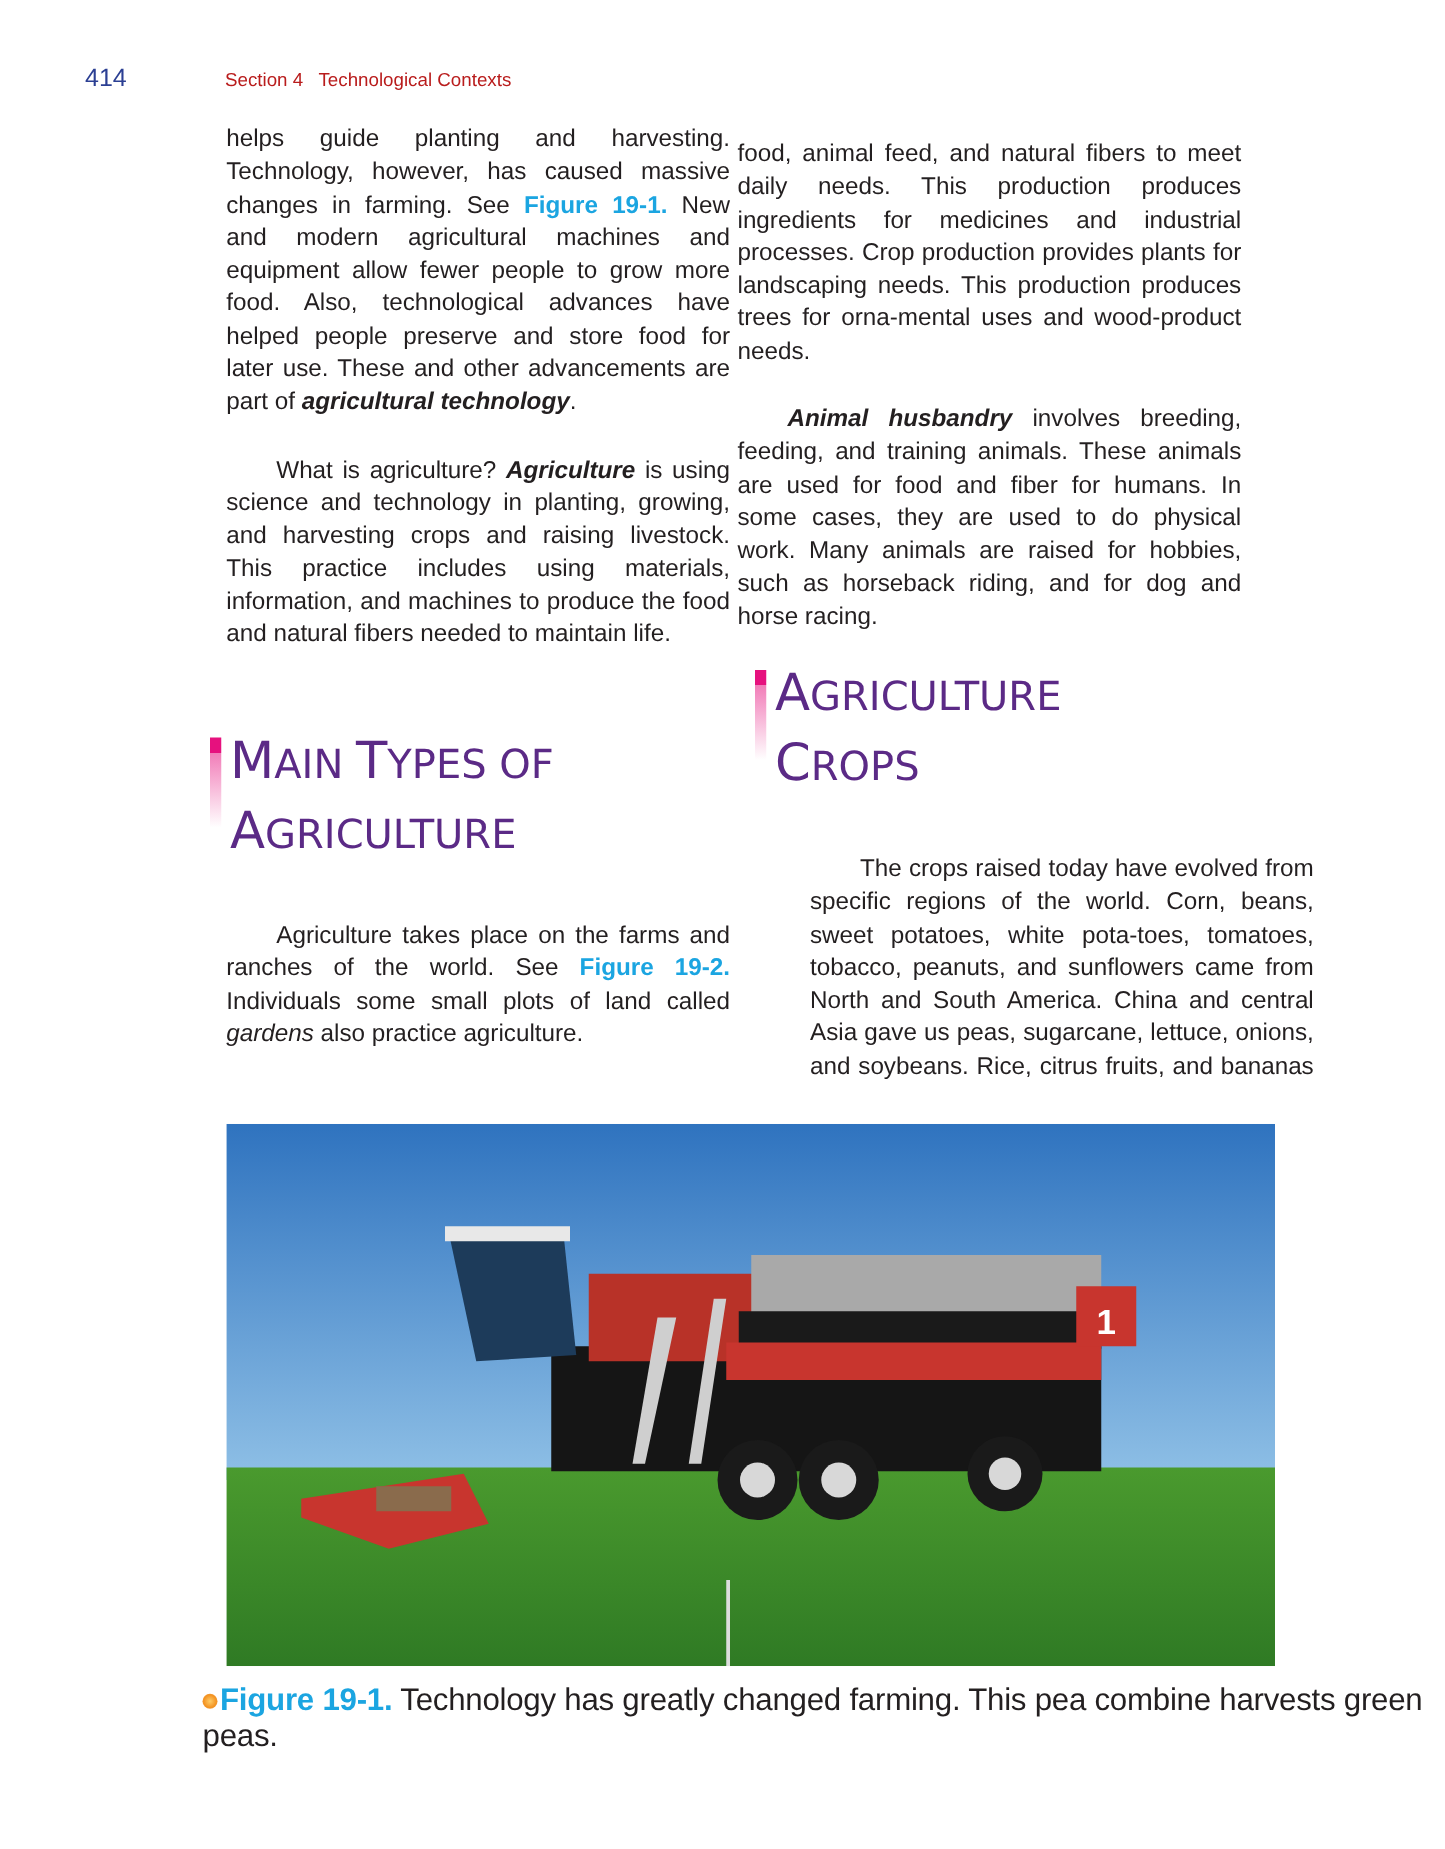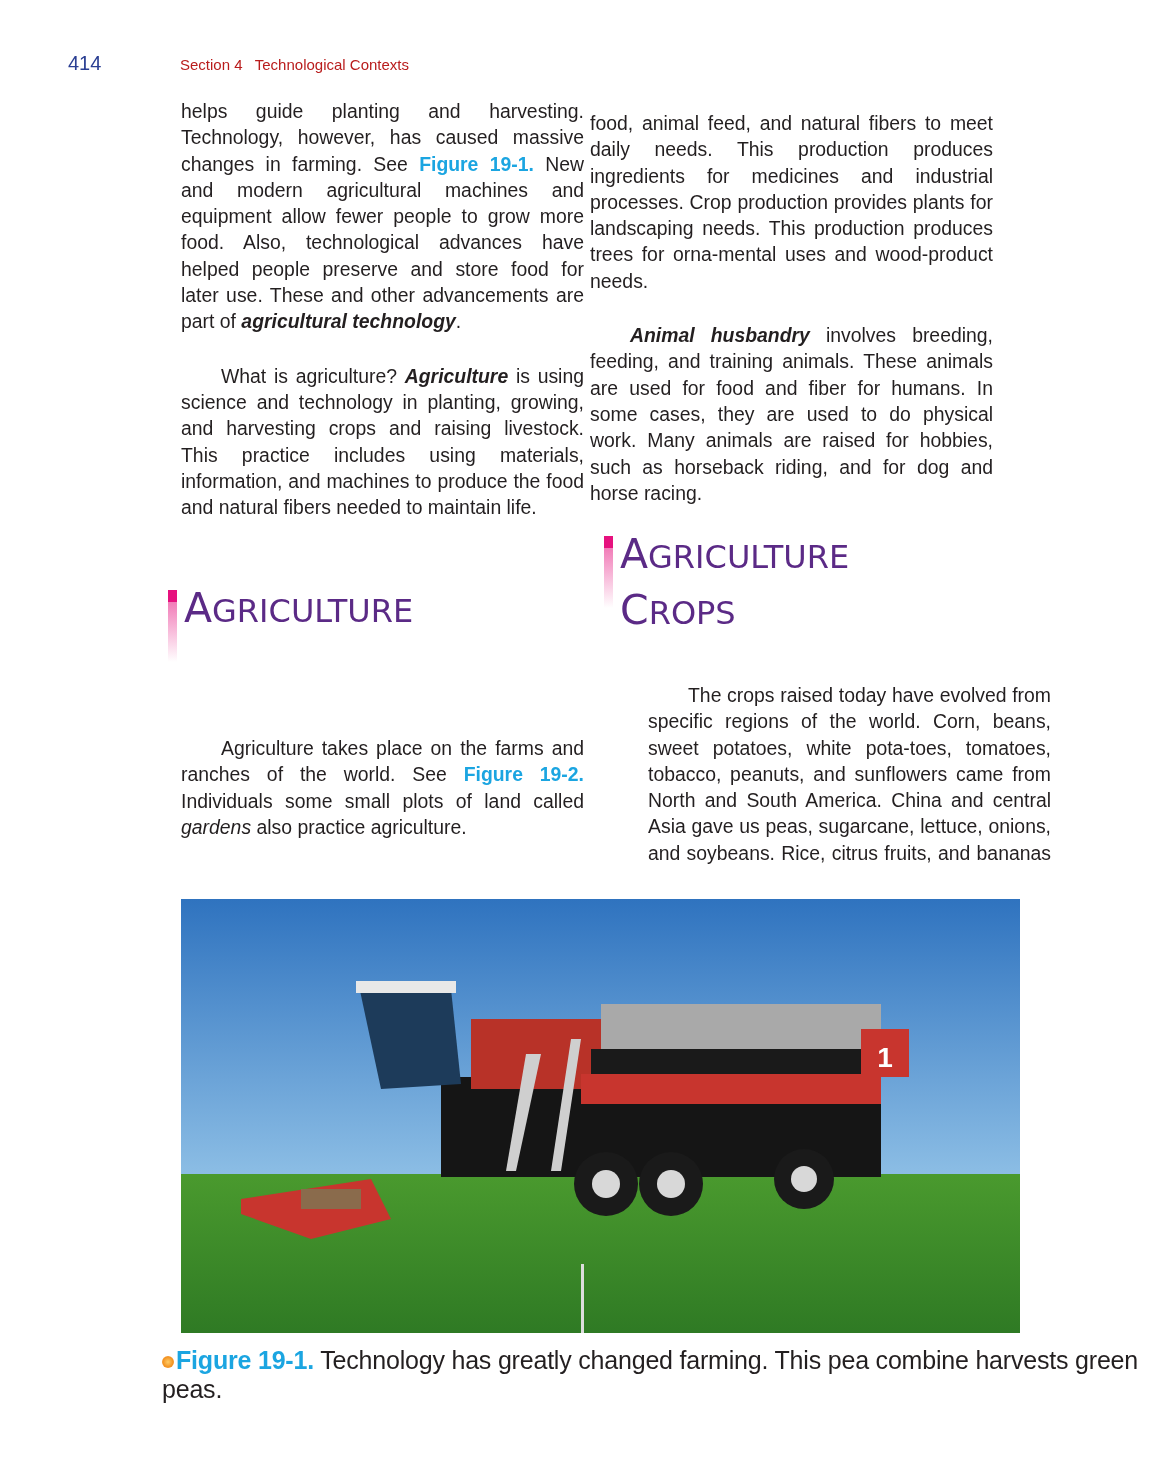--- a/index.html
+++ b/index.html
@@ -38,20 +38,21 @@
   <span class="section-label" style="white-space:pre">Section 4   Technological Contexts</span>
 </div>
 
 <div class="col col-left">
   <p><span>helps guide planting and harvesting. Technology, however, has caused massive changes in farming. See </span><span class="fig-ref">Figure 19-1.</span><span> New and modern agricultural machines and equipment allow fewer people to grow more food. Also, technological advances have helped people preserve and store food for later use. These and other advancements are part of </span><span class="kw">agricultural technology</span><span>.</span></p>
   <p class="indent"><span>What is agriculture? </span><span class="kw">Agriculture</span><span> is using science and technology in planting, growing, and harvesting crops and raising livestock. This practice includes using materials, information, and machines to produce the food and natural fibers needed to maintain life.</span></p>
 </div>
 
 <div class="heading h-left">
   <span class="bar"></span>
+  <div><span>M</span><span class="sc" style="white-space:pre">AIN </span><span>T</span><span class="sc">YPES OF</span></div>
   <div><span>A</span><span class="sc">GRICULTURE</span></div>
 </div>
 
 <div class="col col-left2">
   <p class="indent"><span>Agriculture takes place on the farms and ranches of the world. See </span><span class="fig-ref">Figure 19-2.</span><span> Individuals some small plots of land called </span><span class="it">gardens</span><span> also practice agriculture.</span></p>
 </div>
 
 <div class="col col-right">
   <p>food, animal feed, and natural fibers to meet daily needs. This production produces ingredients for medicines and industrial processes. Crop production provides plants for landscaping needs. This production produces trees for orna-mental uses and wood-product needs.</p>
   <p class="indent"><span class="kw">Animal husbandry</span><span> involves breeding, feeding, and training animals. These animals are used for food and fiber for humans. In some cases, they are used to do physical work. Many animals are raised for hobbies, such as horseback riding, and for dog and horse racing.</span></p>

